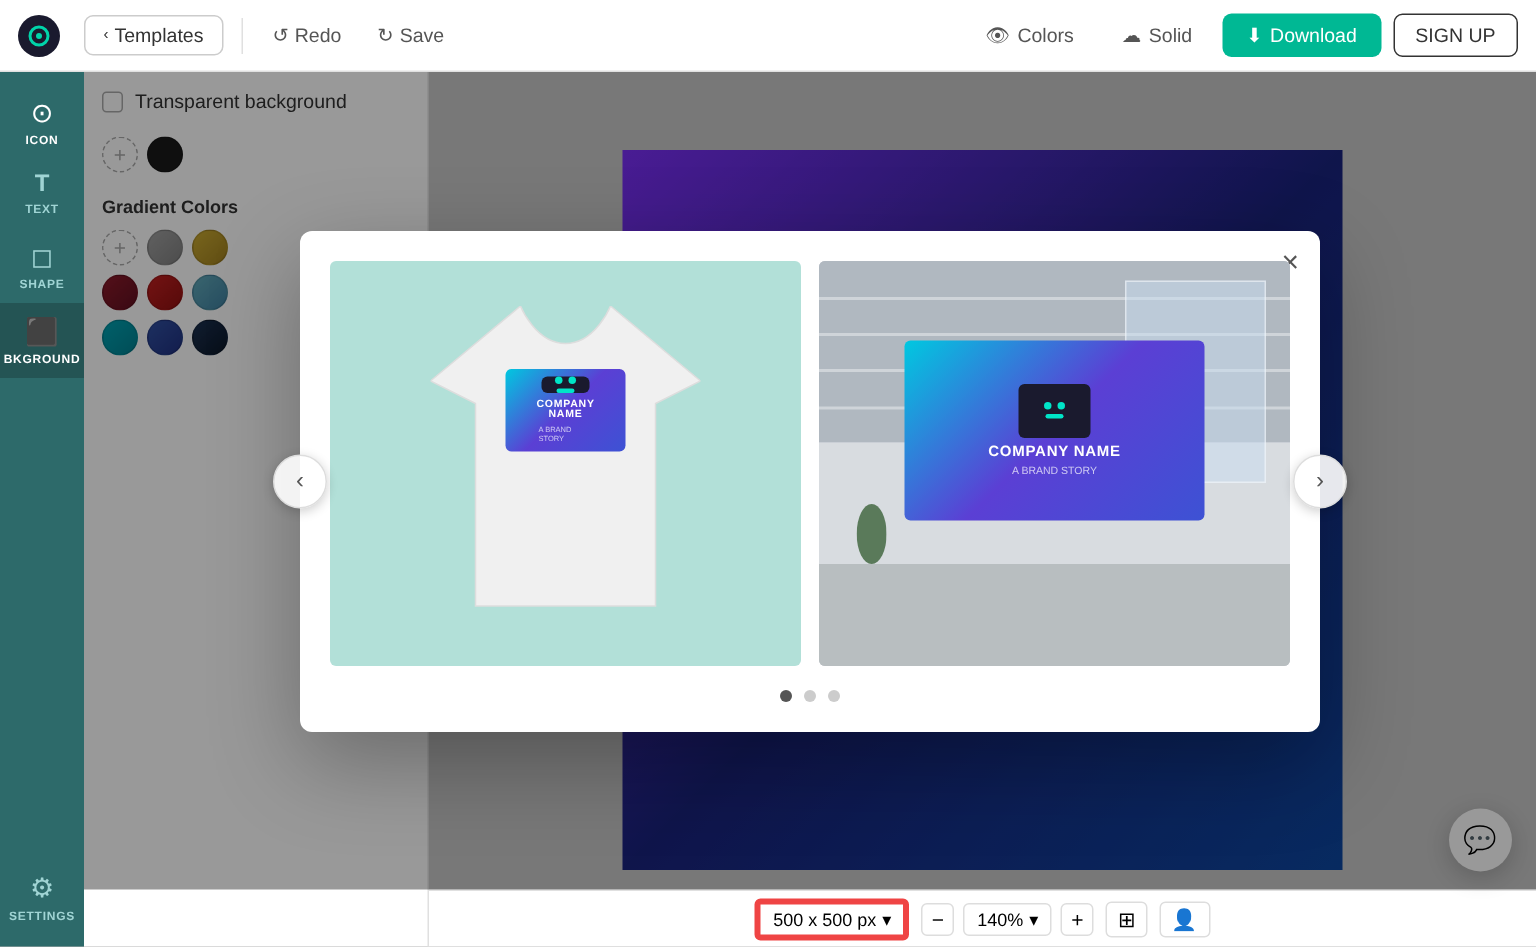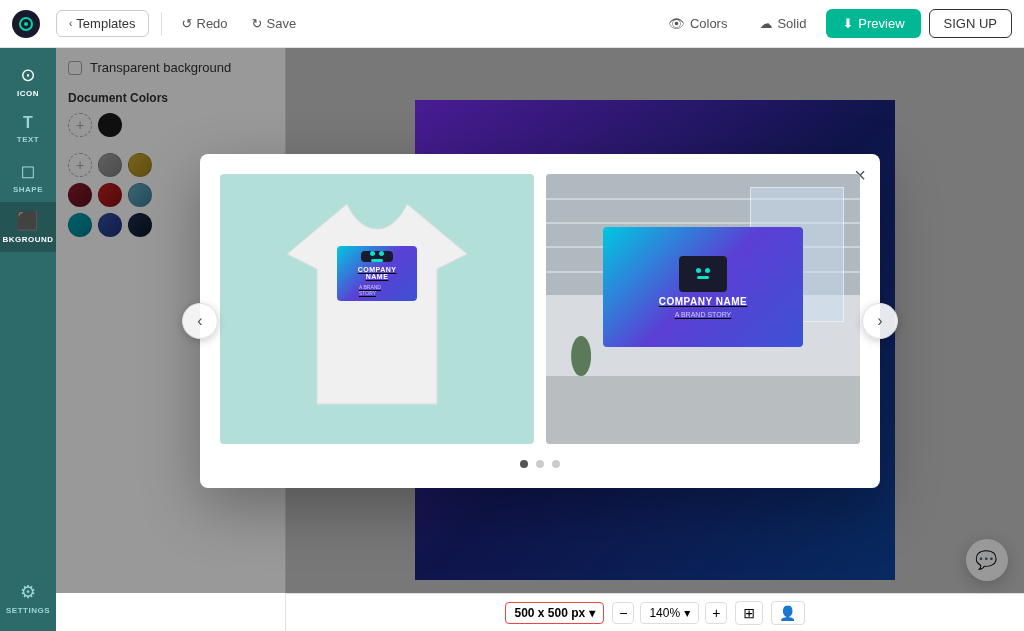--- a/index.html
+++ b/index.html
@@ -103,22 +103,22 @@
     }
 
     
     .bottom-toolbar {
       position: absolute; bottom: 0; left: 286px; right: 0; height: 38px;
       background: #fff; border-top: 1px solid #e0e0e0;
       display: flex; align-items: center; justify-content: center; gap: 8px;
       z-index: 5;
     }
     .size-select {
-      border: 1px solid #ef4444; border-radius: 4px; padding: 3px 8px;
-      font-size: 12px; cursor: pointer; display: flex; align-items: center; gap: 4px; font-weight: bold;
+      border: 4px solid #ef4444; border-radius: 4px; padding: 3px 8px;
+      font-size: 12px; cursor: pointer; display: flex; align-items: center; gap: 4px;
     }
     .zoom-controls { display: flex; align-items: center; gap: 6px; font-size: 12px; }
     .zoom-btn { border: 1px solid #ddd; border-radius: 4px; padding: 2px 6px; cursor: pointer; background: #fff; font-size: 14px; }
     .zoom-display { border: 1px solid #ddd; border-radius: 4px; padding: 3px 8px; font-size: 12px; display: flex; align-items: center; gap: 4px; }
     .grid-btn { border: 1px solid #ddd; border-radius: 4px; padding: 3px 7px; cursor: pointer; background: #fff; font-size: 14px; }
     .user-btn { border: 1px solid #ddd; border-radius: 4px; padding: 3px 7px; cursor: pointer; background: #fff; font-size: 14px; }
 
     
     .modal-overlay {
       position: absolute; top: 48px; left: 56px; right: 0; bottom: 38px;
@@ -150,21 +150,21 @@
       width: 100%; height: 270px;
       background: #d0d0d0;
       display: flex; align-items: center; justify-content: center;
       position: relative; overflow: hidden;
     }
 
     
     .logo-card {
       background: linear-gradient(135deg, #00c8e0 0%, #5b3fd4 50%, #3d52d4 100%);
       display: flex; flex-direction: column; align-items: center; justify-content: center;
-      border-radius: 4px; padding: 8px 22px; gap: 4px; text-decoration: underline;
+      border-radius: 4px; padding: 8px 22px; gap: 4px;
     }
     .logo-card-robot {
       width: 32px; height: 24px; background: #1a1a2e;
       border-radius: 4px; position: relative; display: flex; align-items: center; justify-content: center;
     }
     .robot-eyes { display: flex; gap: 4px; }
     .robot-eye { width: 5px; height: 5px; background: #00e5c8; border-radius: 50%; }
     .robot-mouth { width: 12px; height: 3px; background: #00e5c8; border-radius: 2px; margin-top: 3px; }
     .logo-card-text { color: #fff; font-size: 7px; font-weight: 700; letter-spacing: 0.5px; text-align: center; }
     .logo-card-sub { color: rgba(255,255,255,0.7); font-size: 5px; }
@@ -255,21 +255,21 @@
   <button class="btn-preview">
     <span>👁</span>
     <span>Colors</span>
   </button>
   <button class="btn-save">
     <span>☁</span>
     <span>Solid</span>
   </button>
   <button class="btn-download">
     <span>⬇</span>
-    <span>Preview</span>
+    <span>Download</span>
   </button>
   <button class="btn-signup">
     <span>SIGN UP</span>
   </button>
 </div>
 
 <div class="sidebar">
   <div class="sidebar-item active">
     <span class="si-icon">⊙</span>
     <span class="si-label">ICON</span>
@@ -293,29 +293,29 @@
   </div>
 </div>
 
 <div class="panel">
   <div class="transparent-bg panel-section">
     <div class="checkbox"></div>
     <span>Transparent background</span>
   </div>
 
   <div class="panel-section">
-    <div class="section-title">Document Colors</div>
     <div class="color-row">
       <div class="color-add">+</div>
       <div class="color-swatch" style="background:#1a1a1a;"></div>
     </div>
   </div>
 
 
   <div class="panel-section">
+    <div class="section-title">Gradient Colors</div>
     <div class="color-row">
       <div class="color-add">+</div>
       <div class="color-swatch" style="background:linear-gradient(135deg,#a0a0a0,#808080);"></div>
       <div class="color-swatch" style="background:linear-gradient(135deg,#c8a830,#a08020);"></div>
     </div>
     <div class="color-row">
       <div class="color-swatch" style="background:linear-gradient(135deg,#8b1a2a,#601020);"></div>
       <div class="color-swatch" style="background:linear-gradient(135deg,#c02020,#901010);"></div>
       <div class="color-swatch" style="background:linear-gradient(135deg,#60a8b8,#4080a0);"></div>
     </div>

